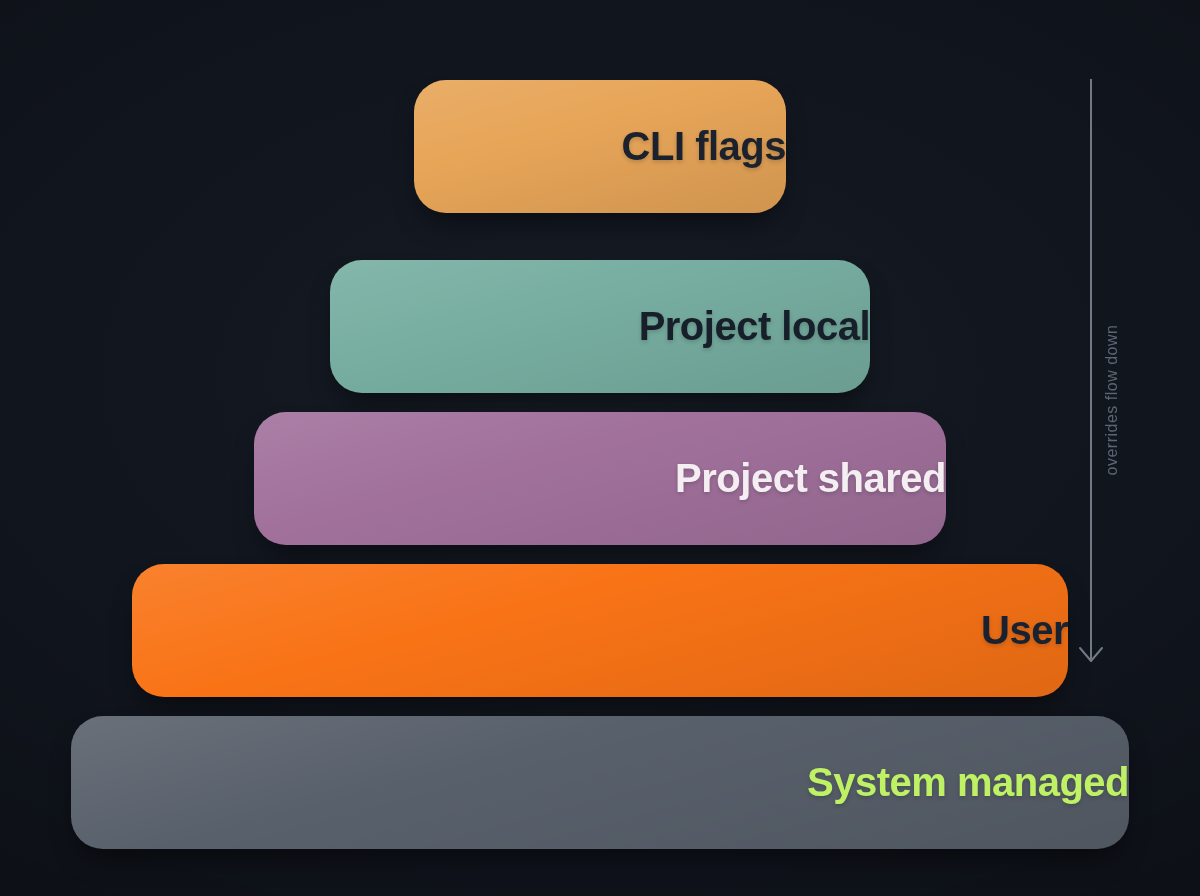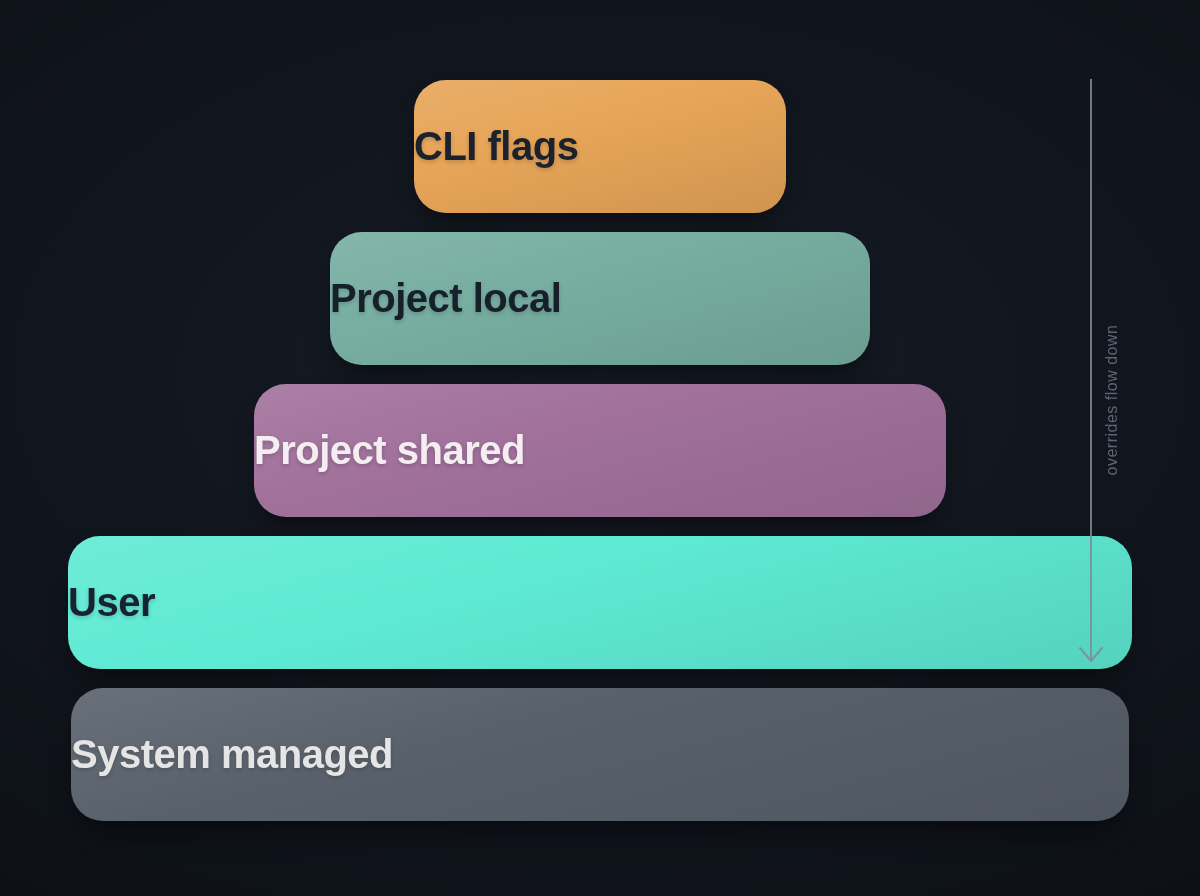--- a/index.html
+++ b/index.html
@@ -36,21 +36,21 @@
     flex-direction: column;
     align-items: center;
     gap: 19px;
   }
   .layer {
     position: relative;
     height: 133px;
     border-radius: 32px;
     display: flex;
     align-items: center;
-    justify-content: flex-start;
+    justify-content: flex-end;
     box-shadow: 0 16px 26px -8px rgba(0, 0, 0, 0.5);
   }
   .layer::before {
     content: "";
     position: absolute;
     inset: 0;
     border-radius: inherit;
     background: linear-gradient(165deg,
                 rgba(255, 255, 255, 0.10) 0%,
                 rgba(255, 255, 255, 0.00) 38%,
@@ -94,33 +94,33 @@
 <div class="stage" style="background-color: rgb(16, 20, 28);">
 
   <div class="vignette"></div>
 
   <div class="stack">
 
     <div class="layer" style="background-color: rgb(231, 165, 88); color: rgb(28, 34, 45); width: 372px;">
       <span class="layer-label">CLI flags</span>
     </div>
 
-    <div class="layer" style="background-color: rgb(119, 174, 161); color: rgb(23, 32, 42); width: 540px;">
+    <div class="layer" style="background-color: rgb(119, 174, 161); color: rgb(23, 32, 42); width: 540px; margin-top: 28px;">
       <span class="layer-label">Project local</span>
     </div>
 
     <div class="layer" style="background-color: rgb(161, 113, 156); color: rgb(244, 238, 243); width: 692px;">
       <span class="layer-label">Project shared</span>
     </div>
 
-    <div class="layer" style="background-color: #5eead4; color: rgb(24, 34, 49); width: 1064px;">
+    <div class="layer" style="background-color: #f97316; color: rgb(24, 34, 49); width: 936px;">
       <span class="layer-label">User</span>
     </div>
 
-    <div class="layer" style="background-color: rgb(88, 96, 107); color: #e5e5e5; width: 1058px;">
+    <div class="layer" style="background-color: rgb(88, 96, 107); color: #bef264; width: 1058px;">
       <span class="layer-label">System managed</span>
     </div>
 
   </div>
 
   <div class="flow" style="color: rgb(129, 139, 151);">
     <svg class="flow-arrow" width="28" height="590" viewBox="0 0 28 590">
       <line x1="14" y1="2" x2="14" y2="584" stroke="currentColor" stroke-width="2"></line>
       <path d="M3 571 L14 584 L25 571" fill="none" stroke="currentColor" stroke-width="2" stroke-linecap="round" stroke-linejoin="round"></path>
     </svg>

